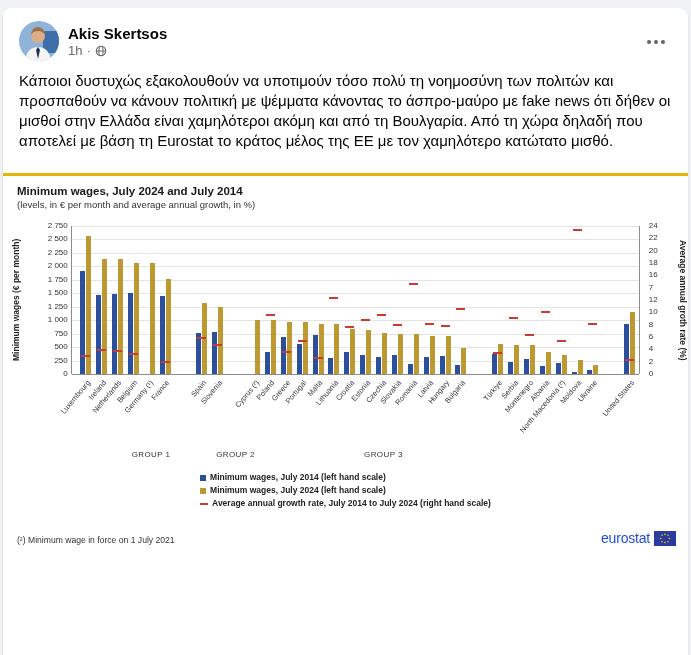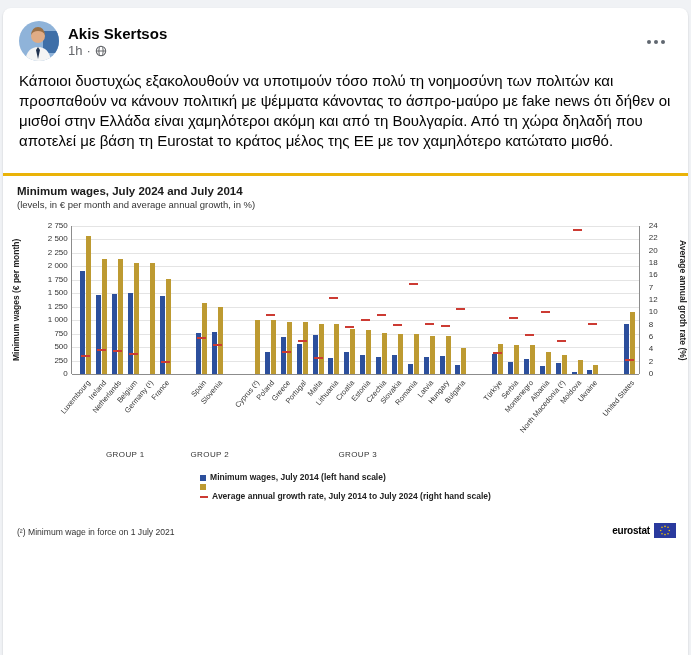--- a/index.html
+++ b/index.html
@@ -39,34 +39,34 @@
   .grid.axisline { background:#8c8c8c; }
   .ytick { position:absolute; font-size:8px; color:#333; line-height:8px; }
   .ytick.l { left:-45px; width:41px; text-align:right; }
   .ytick.r { left:577px; width:26px; text-align:left; }
   .bar { position:absolute; width:5px; }
   .b2014 { background:#2c4f9c; }
   .b2024 { background:#bd9a31; }
   .dash { position:absolute; width:9px; height:2px; background:#cc3b33; }
   .xlab { position:absolute; width:100px; text-align:right; font-size:7.4px; color:#333;
           line-height:8px; transform-origin:100% 0; transform:rotate(-50deg); }
-  .grouplab { position:absolute; width:90px; text-align:center; font-size:8px; color:#333; letter-spacing:.4px; }
+  .grouplab { position:absolute; width:90px; text-align:right; font-size:8px; color:#333; letter-spacing:.4px; }
   .xaxis-space { height:97px; }
 
   .legend { width:max-content; margin:0 auto; font-size:8.5px; font-weight:600; color:#222; }
   .leg-row { display:flex; align-items:center; line-height:13px; }
   .sw { display:inline-block; width:6px; height:6px; margin-right:4px; flex:0 0 auto; }
   .sw.red { width:8px; height:2px; }
 
   .fig-footer { display:flex; justify-content:space-between; align-items:flex-end;
                 padding:20px 12px 8px 14px; }
   .notes { font-size:8.6px; color:#333; line-height:12.5px; }
   .notes .italic { font-style:italic; }
   .logo { display:flex; align-items:center; gap:4px; }
-  .logo-text { font-size:10px; font-weight:700; color:#000000; letter-spacing:-.2px; }
+  .logo-text { font-size:14px; font-weight:400; color:#1d4ed8; letter-spacing:-.2px; }
 </style>
 </head>
 <body>
 
 <div class="card">
 
   <div class="header">
     <div class="avatar">
       <svg width="40" height="40" viewBox="0 0 40 40">
         <rect width="40" height="40" fill="#8fb3d9"></rect>
@@ -270,20 +270,21 @@
     </div>
     <div class="xaxis-space"></div>
 
     <div class="legend">
         <div class="leg-row">
           <span class="sw" style="background: rgb(44, 79, 156);"></span>
           <span>Minimum wages, July 2014 (left hand scale)</span>
         </div>
         <div class="leg-row">
           <span class="sw" style="background: rgb(189, 154, 49);"></span>
+          <span>Minimum wages, July 2024 (left hand scale)</span>
         </div>
         <div class="leg-row">
           <span class="sw red" style="background: rgb(204, 59, 51);"></span>
           <span>Average annual growth rate, July 2014 to July 2024 (right hand scale)</span>
         </div>
       </div>
 
     <div class="fig-footer">
       <div class="notes">
           <div>(²) Minimum wage in force on 1 July 2021</div>

